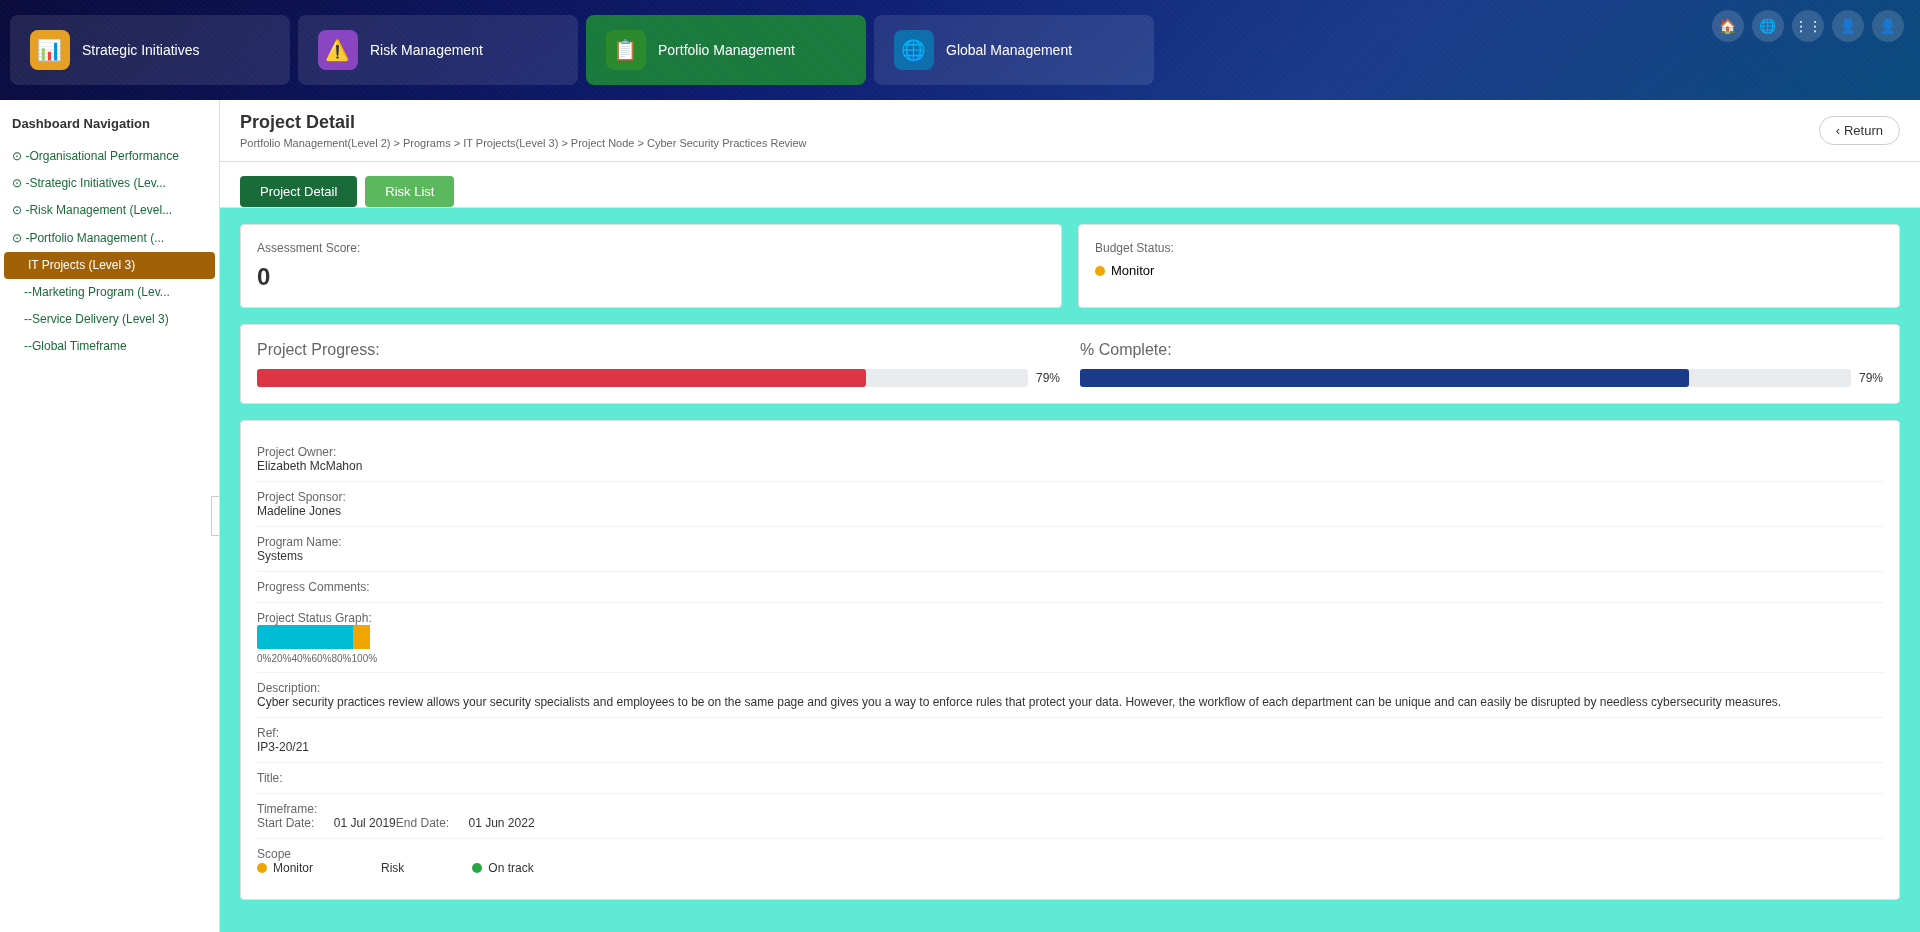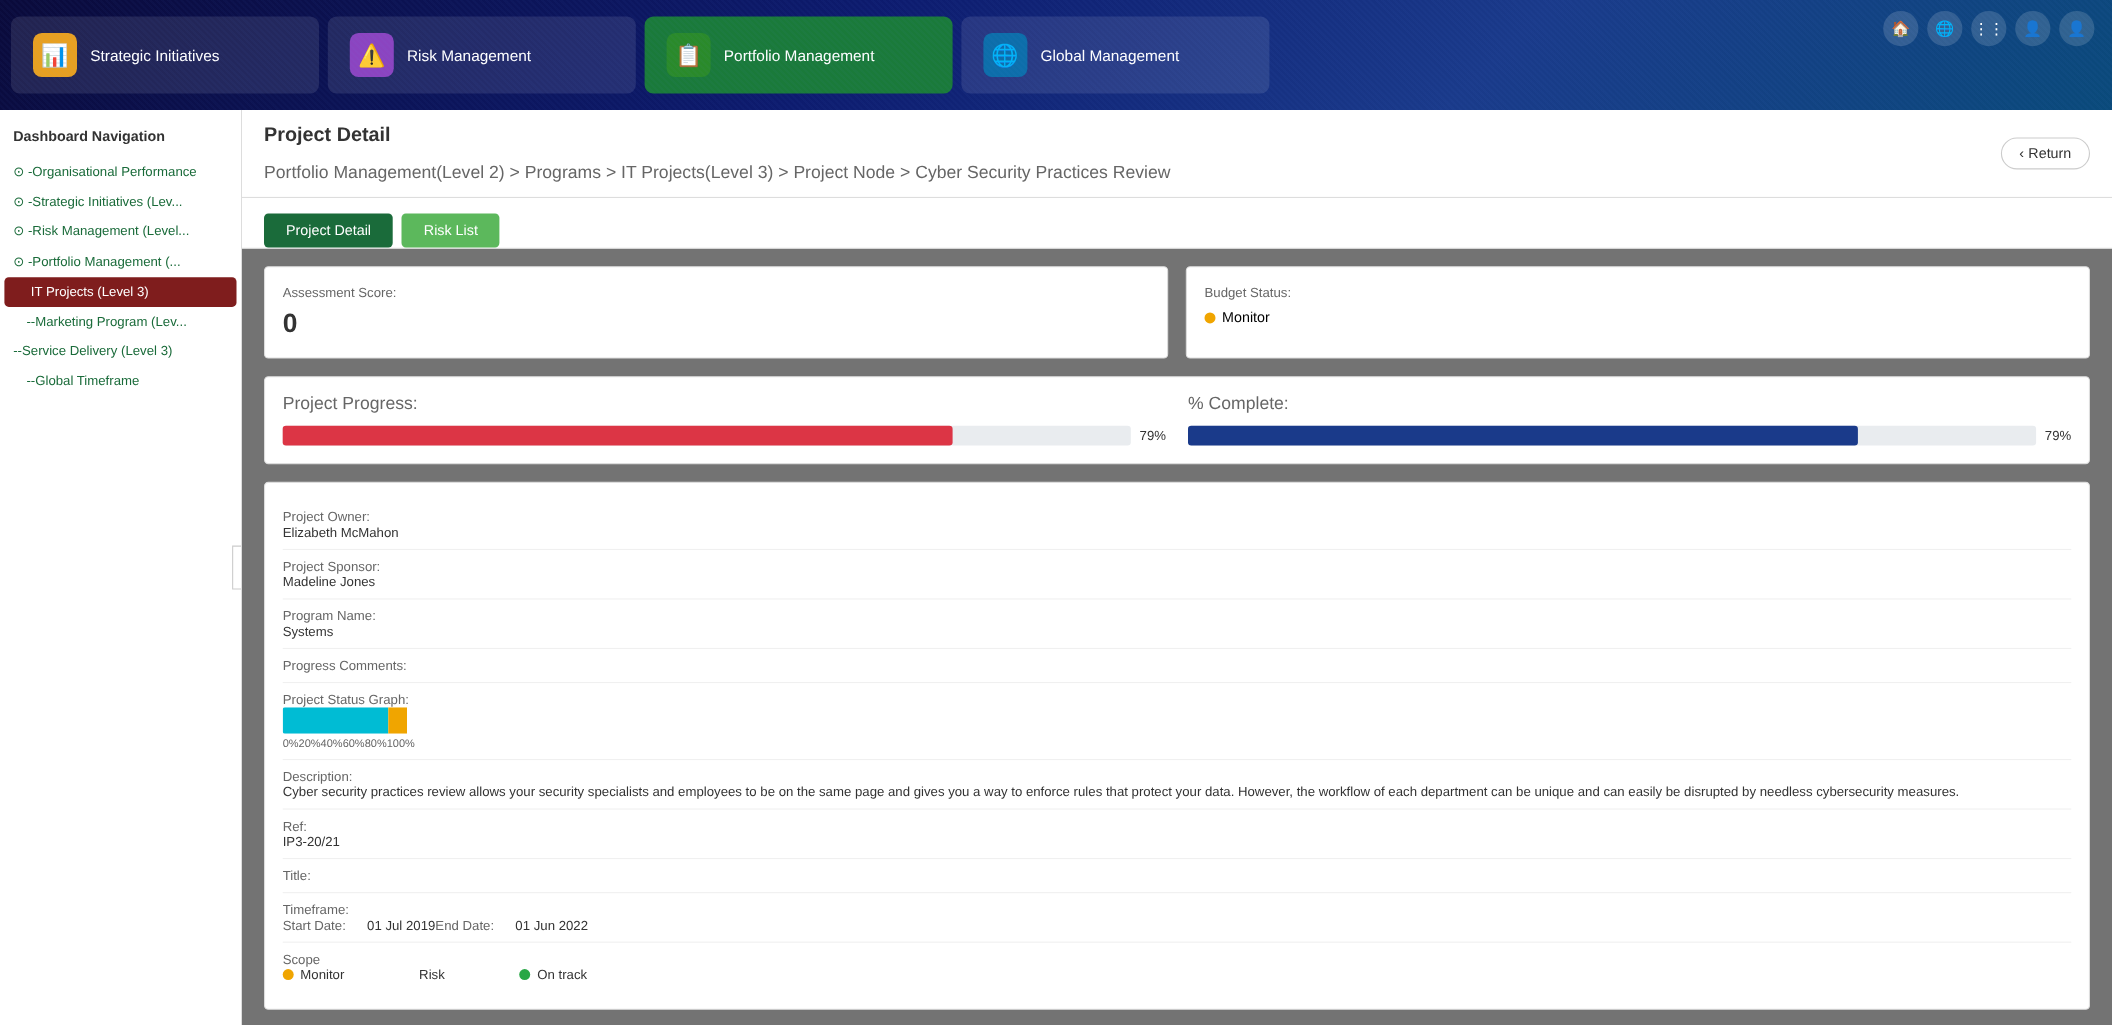--- a/index.html
+++ b/index.html
@@ -93,45 +93,45 @@
       color: #333;
     }
     .sidebar-item {
       padding: 4px 8px 4px 12px;
       cursor: pointer;
       color: #1a6b3a;
       font-size: 12px;
       line-height: 1.6;
     }
     .sidebar-item.active-item {
-      background: #7f1d1d;
+      background: #a16207;
       color: white;
       border-radius: 4px;
       margin: 0 4px;
     }
 
     
     .content-area {
       flex: 1;
       overflow-y: auto;
-      background: #737373;
+      background: #5eead4;
     }
 
     
     .page-header {
       background: white;
       padding: 12px 20px;
       display: flex;
       align-items: center;
       justify-content: space-between;
       border-bottom: 1px solid #ddd;
     }
     .page-header-left {}
     .page-title { font-size: 18px; font-weight: bold; color: #333; }
-    .breadcrumb { font-size: 16px; color: #666; margin-top: 16px; }
+    .breadcrumb { font-size: 11px; color: #666; margin-top: 4px; }
 
     .return-btn {
       border: 1px solid #ccc;
       background: white;
       padding: 6px 16px;
       border-radius: 20px;
       cursor: pointer;
       font-size: 13px;
       color: #333;
       display: flex; align-items: center; gap: 4px;
@@ -311,21 +311,21 @@
     </div>
     <div class="sidebar-item">
       <span style="color:#1a6b3a;">⊙</span> <span>-Portfolio Management (...</span>
     </div>
     <div class="sidebar-item active-item" style="padding-left:24px;">
       <span>IT Projects (Level 3)</span>
     </div>
     <div class="sidebar-item" style="padding-left:24px;">
       <span>--Marketing Program (Lev...</span>
     </div>
-    <div class="sidebar-item" style="padding-left:12px;">
+    <div class="sidebar-item" style="padding-left:24px;">
       <span>--Service Delivery (Level 3)</span>
     </div>
     <div class="sidebar-item" style="padding-left:24px;">
       <span>--Global Timeframe</span>
     </div>
 
     <div style="position:absolute; right:-12px; top:50%; transform:translateY(-50%); width:20px; height:40px; background:white; border:1px solid #ccc; border-radius:0 4px 4px 0; cursor:pointer; display:flex; align-items:center; justify-content:center; font-size:10px; color:#666; z-index:10;">‹</div>
   </div>
 
   <div class="content-area">

